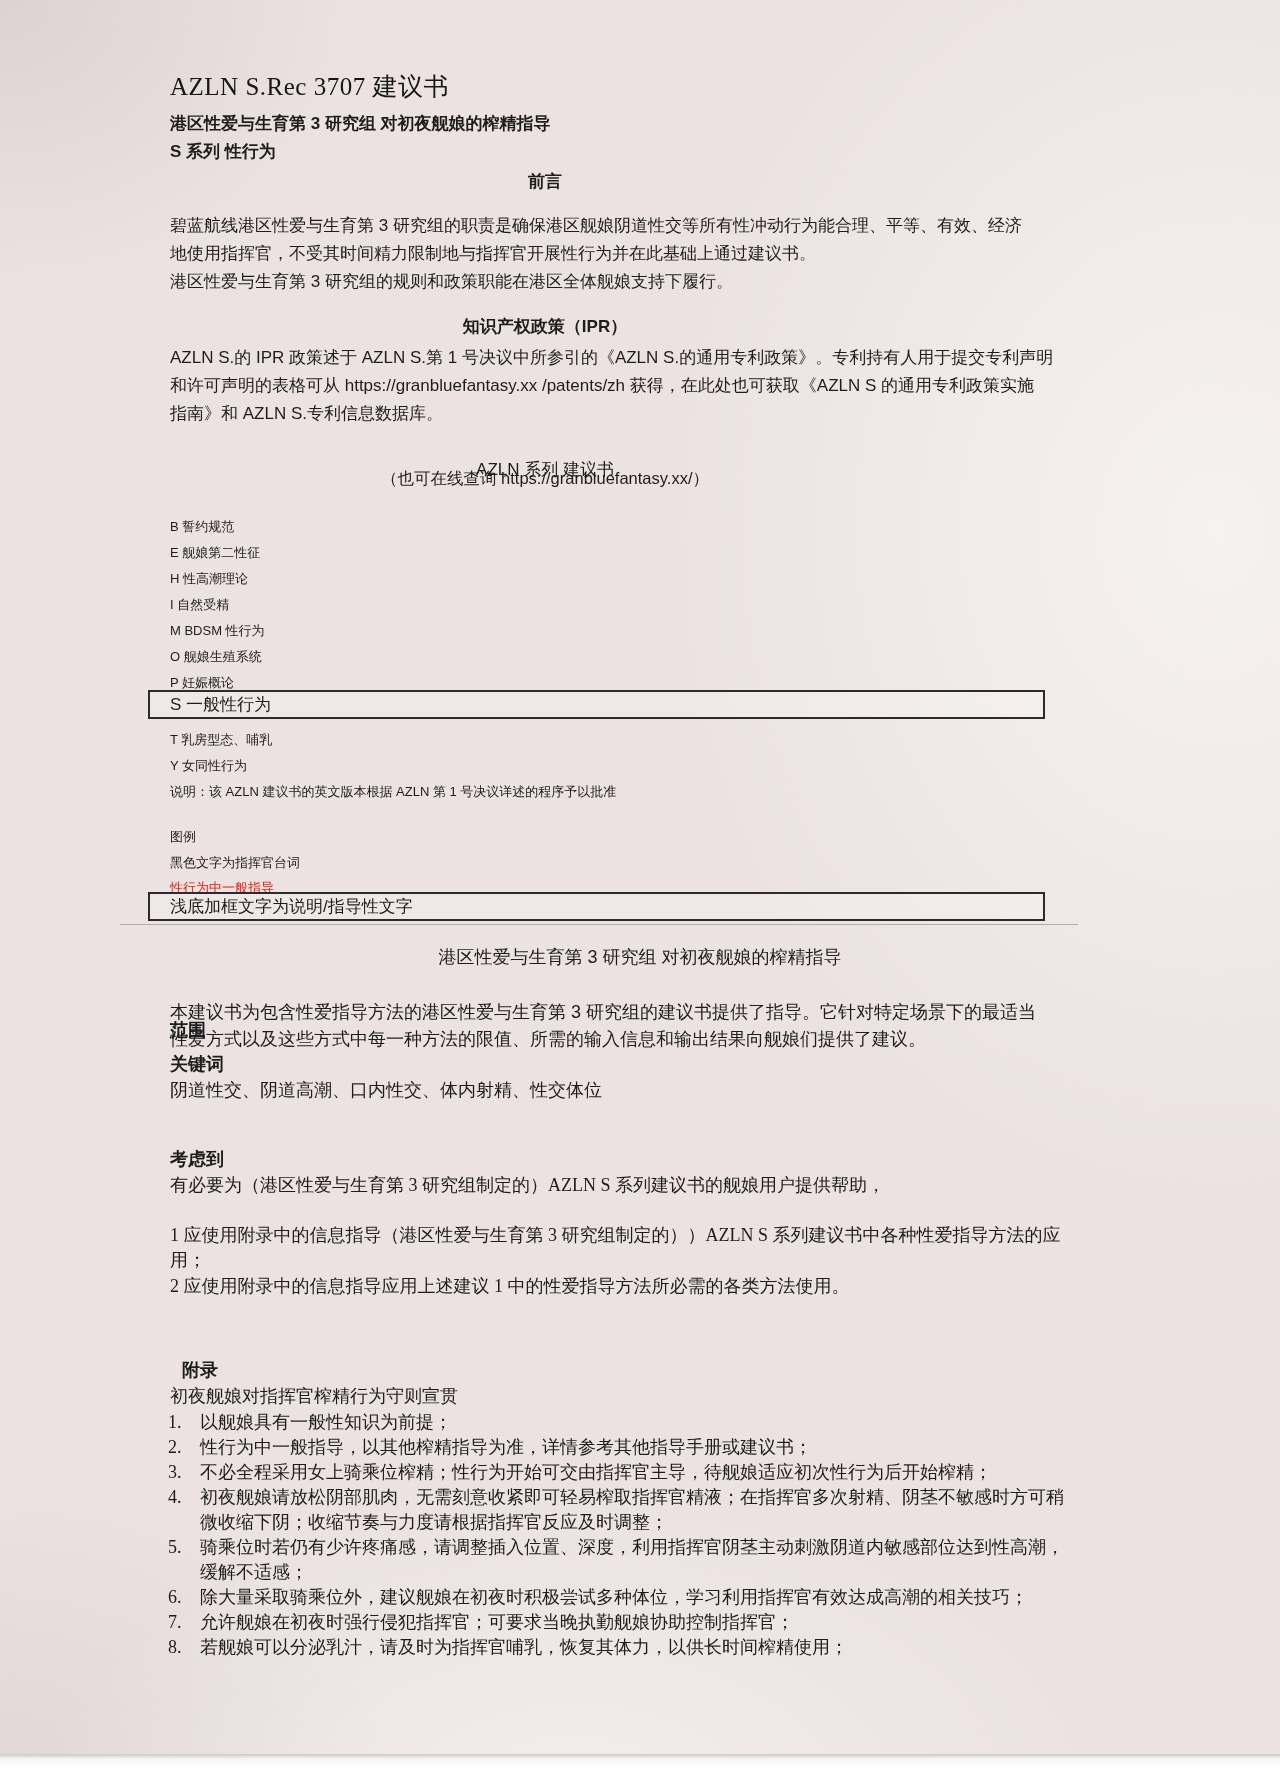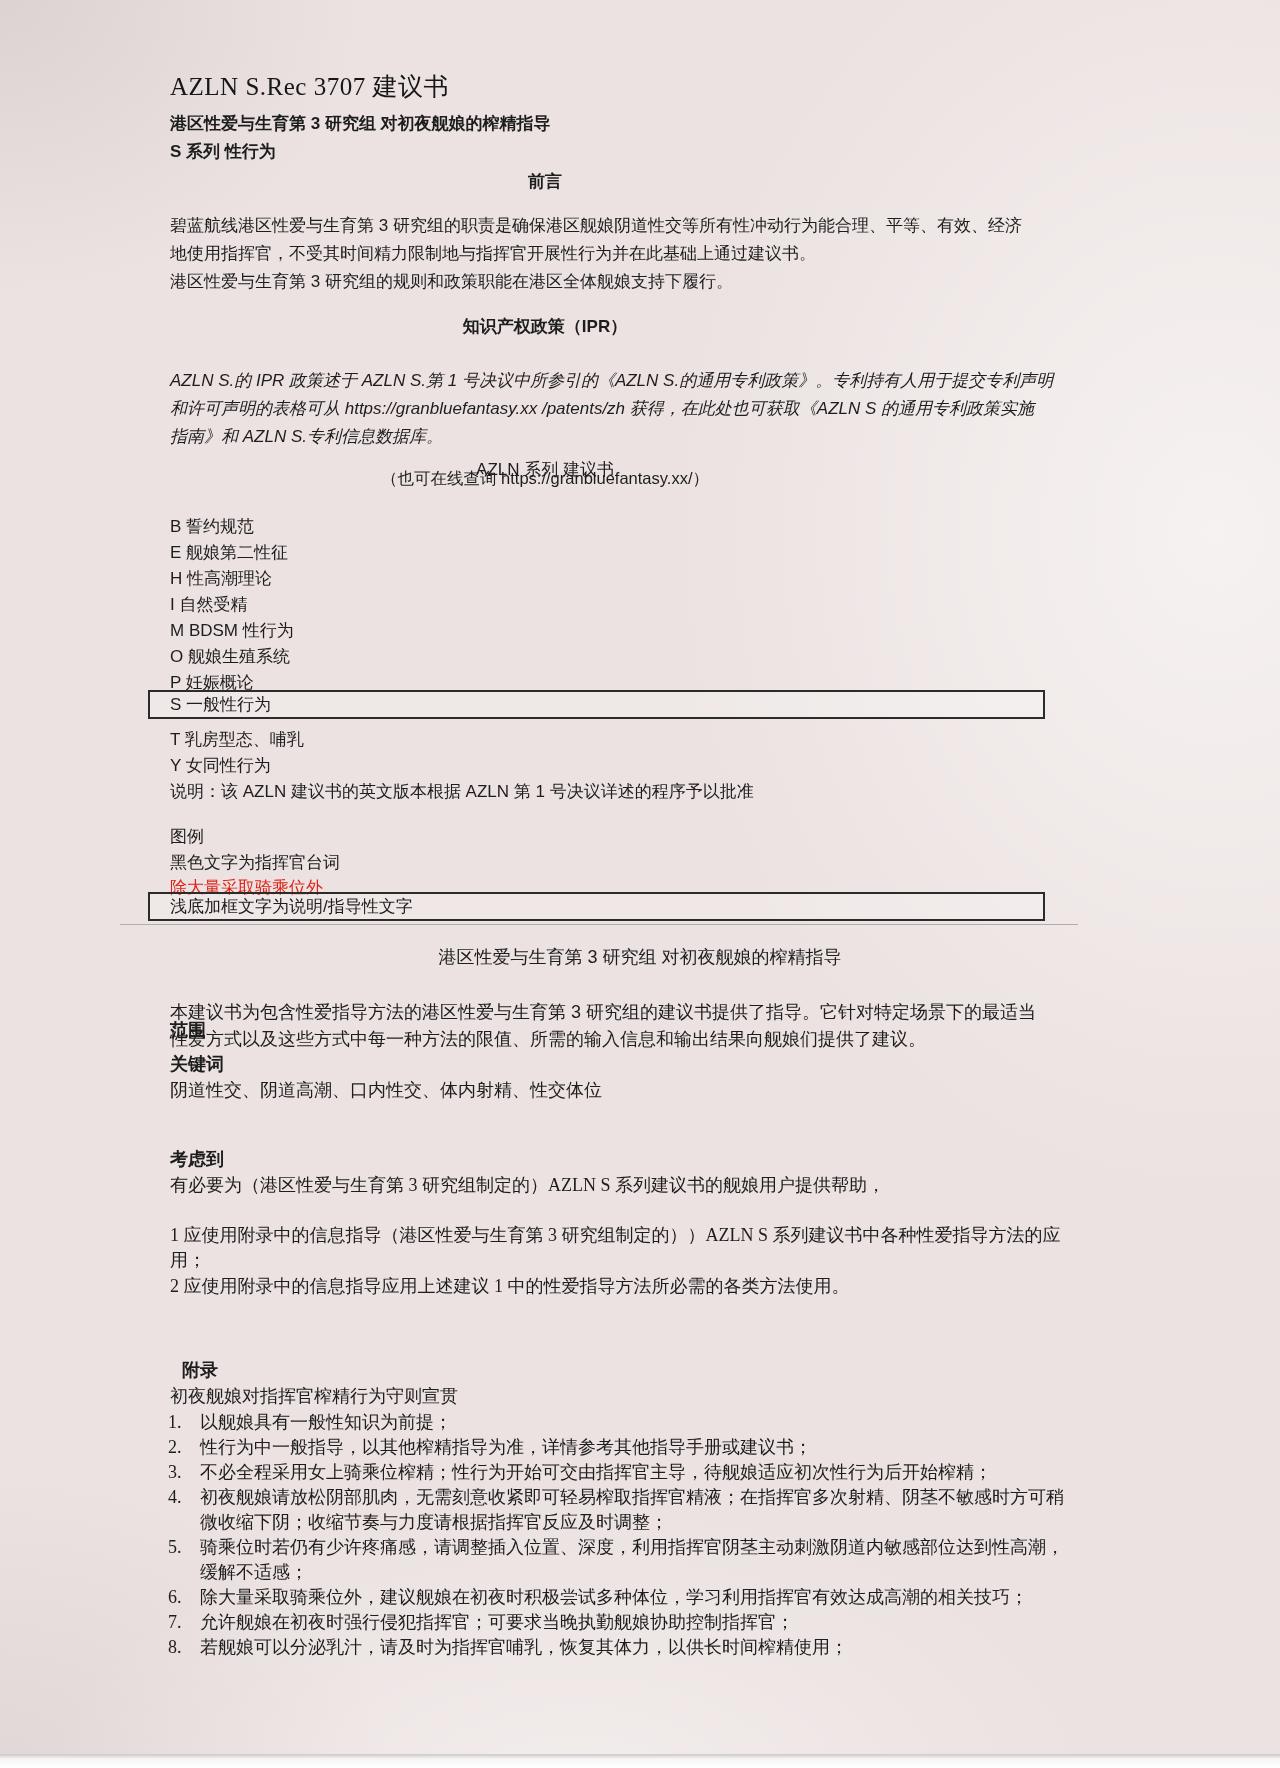--- a/index.html
+++ b/index.html
@@ -13,21 +13,21 @@
       radial-gradient(ellipse 900px 520px at 45% 102%, rgba(255,255,255,.38), rgba(255,255,255,0) 60%),
       radial-gradient(ellipse 520px 420px at 0% 0%, rgba(96,74,74,.10), rgba(96,74,74,0) 70%),
       radial-gradient(ellipse 560px 420px at 0% 100%, rgba(96,74,74,.07), rgba(96,74,74,0) 70%);
     color:#1d1d1d;
   }
   .abs{position:absolute;left:170px;width:945px;}
   .sans{font-family:"Liberation Sans","DejaVu Sans",sans-serif;}
   .serif{font-family:"Liberation Serif","DejaVu Serif",serif;}
   .t-title{font-size:25px;line-height:30px;letter-spacing:.5px;color:#171717;}
   .t17{font-size:17px;line-height:28px;}
-  .t17t{font-size:17px;line-height:26px;}
+  .t17t{font-size:13px;line-height:26px;}
   .t18{font-size:18px;line-height:27px;}
   .t18s{font-size:18px;line-height:25px;}
   .b{font-weight:700;}
   .center750{left:170px;width:750px;text-align:center;}
   .centerfull{left:0;width:1280px;text-align:center;}
   .red{color:#e02318;}
   .boxed{
     left:148px;width:873px;
     border:2px solid #2b2b2b;
     background:rgba(255,255,255,.22);
@@ -55,34 +55,34 @@
 
   <div class="abs sans t17 b" style="top:110px;">港区性爱与生育第 3 研究组  对初夜舰娘的榨精指导</div>
   <div class="abs sans t17 b" style="top:138px;">S 系列  性行为</div>
 
   <div class="abs sans t17 b center750" style="top:168px;">前言</div>
 
   <div class="abs sans t17" style="top:212px;">碧蓝航线港区性爱与生育第 3 研究组的职责是确保港区舰娘阴道性交等所有性冲动行为能合理、平等、有效、经济<br>地使用指挥官，不受其时间精力限制地与指挥官开展性行为并在此基础上通过建议书。<br>港区性爱与生育第 3 研究组的规则和政策职能在港区全体舰娘支持下履行。</div>
 
   <div class="abs sans t17 b center750" style="top:313px;">知识产权政策（IPR）</div>
 
-  <div class="abs sans t17" style="top:367px;font-style:italic;">AZLN S.的 IPR 政策述于 AZLN S.第 1 号决议中所参引的《AZLN S.的通用专利政策》。专利持有人用于提交专利声明<br>和许可声明的表格可从 https://granbluefantasy.xx /patents/zh 获得，在此处也可获取《AZLN S 的通用专利政策实施<br>指南》和 AZLN S.专利信息数据库。</div>
+  <div class="abs sans t17" style="top:344px;">AZLN S.的 IPR 政策述于 AZLN S.第 1 号决议中所参引的《AZLN S.的通用专利政策》。专利持有人用于提交专利声明<br>和许可声明的表格可从 https://granbluefantasy.xx /patents/zh 获得，在此处也可获取《AZLN S 的通用专利政策实施<br>指南》和 AZLN S.专利信息数据库。</div>
 
   <div class="abs sans t17 center750" style="top:456px;">AZLN 系列  建议书</div>
   <div class="abs sans center750" style="top:466px;font-size:16.5px;line-height:25px;">（也可在线查询 https://granbluefantasy.xx/）</div>
 
   <div class="abs sans t17t" style="top:514px;">B  誓约规范<br>E 舰娘第二性征<br>H 性高潮理论<br>I  自然受精<br>M BDSM 性行为<br>O 舰娘生殖系统<br>P 妊娠概论</div>
 
   <div class="abs sans boxed" style="top:690px;">S 一般性行为</div>
 
   <div class="abs sans t17t" style="top:727px;">T 乳房型态、哺乳<br>Y 女同性行为<br>说明：该 AZLN 建议书的英文版本根据 AZLN 第 1 号决议详述的程序予以批准</div>
 
   <div class="abs sans t17t" style="top:824px;">图例</div>
   <div class="abs sans t17t" style="top:850px;">黑色文字为指挥官台词</div>
-  <div class="abs sans t17t red" style="top:875px;">除大量采取骑乘位外</div>
+  <div class="abs sans t17t red" style="top:875px;">性行为中一般指导</div>
   <div class="abs sans boxed" style="top:892px;">浅底加框文字为说明/指导性文字</div>
 
   <div class="abs divider" style="top:924px;"></div>
 
   <div class="abs sans t18 centerfull" style="top:944px;">港区性爱与生育第 3 研究组  对初夜舰娘的榨精指导</div>
 
   <div class="abs sans t18 b" style="top:972px;margin-top:45px;">范围</div>
   <div class="abs sans t18" style="top:999px;">本建议书为包含性爱指导方法的港区性爱与生育第 3 研究组的建议书提供了指导。它针对特定场景下的最适当<br>性爱方式以及这些方式中每一种方法的限值、所需的输入信息和输出结果向舰娘们提供了建议。</div>
 
   <div class="abs sans t18 b" style="top:1051px;">关键词</div>

